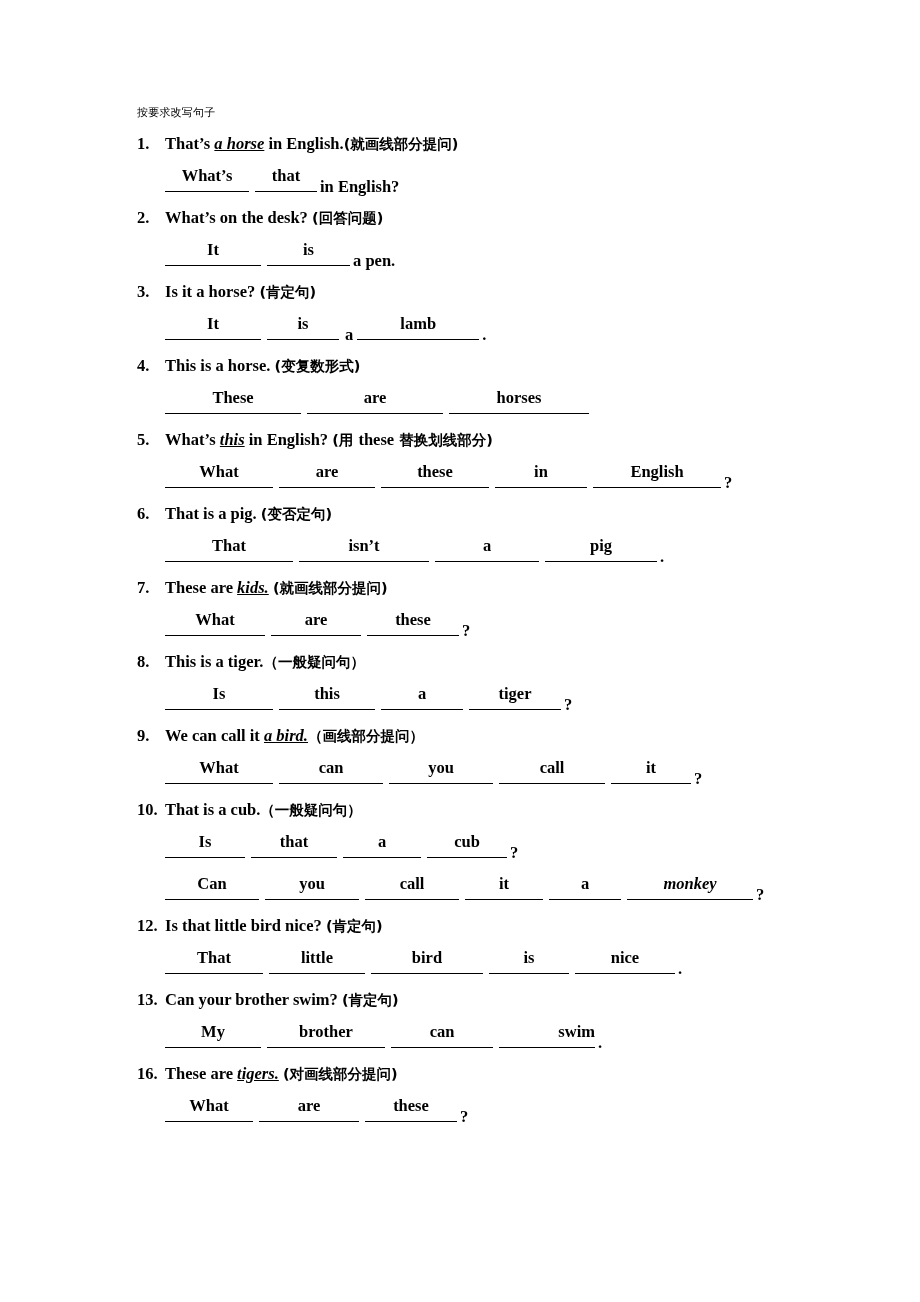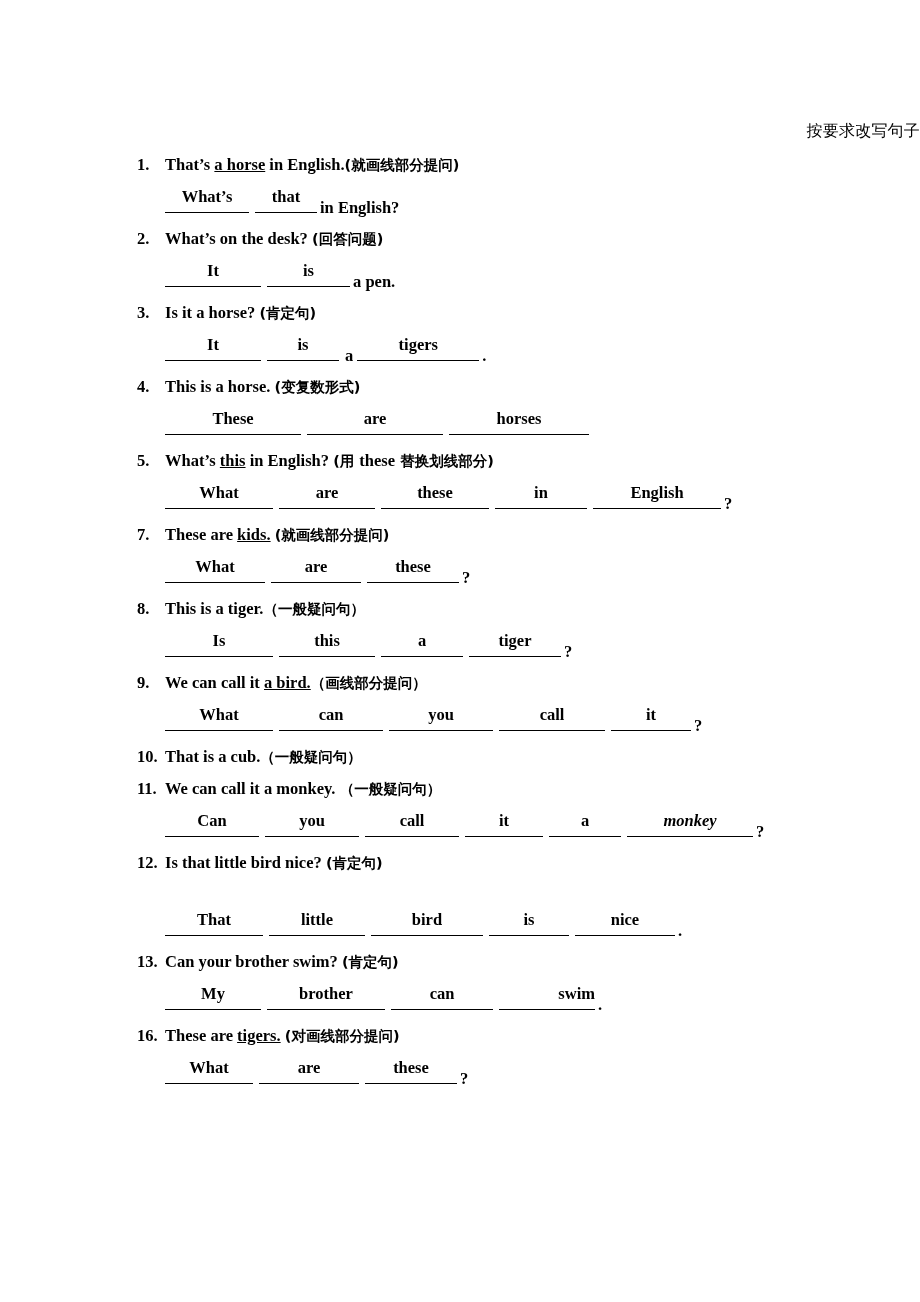--- a/index.html
+++ b/index.html
@@ -19,27 +19,26 @@
   .page {
     position: relative;
     width: 920px;
     height: 1302px;
     box-sizing: border-box;
     padding: 105px 0 0 0;
   }
 
   
   .doc-title {
-    margin: 14px 0 7px 137px;
-    font-size: 16px;
+    margin: 0 0 7px 137px;
+    font-size: 11px;
     font-weight: normal;
     font-family: "DejaVu Sans", "Liberation Sans", sans-serif;
     line-height: 1.45;
     letter-spacing: 0.2px;
-    text-align: right;
   }
 
   
   .ex-list {
     margin: 0;
     padding: 0;
     list-style: none;
   }
   .ex-item {
     margin: 0 0 0 0;
@@ -54,21 +53,21 @@
     line-height: 31px;
     white-space: nowrap;
   }
   .num {
     display: inline-block;
     width: 28px;
     text-align: left;
     font-weight: bold;
   }
   .sentence { font-weight: bold; }
-  .u { text-decoration: underline; text-underline-offset: 1px; }
+  .u { text-decoration: underline; text-underline-offset: 1px; font-style: italic; }
   .hint {
     font-weight: bold;
     font-family: "DejaVu Sans", "Liberation Sans", sans-serif;
     font-size: 14.5px;
   }
   .hint-en {
     font-family: "Liberation Serif", serif;
     font-weight: bold;
     font-size: 16.5px;
   }
@@ -113,52 +112,56 @@
       <li class="ex-item">
         <div class="prompt"><span class="num">1.</span><span class="sentence"><span>That’s </span><span class="u">a horse</span><span> in English.</span></span><span class="hint">(就画线部分提问)</span></div>
         <div class="answer"><span class="blank" style="width: 84px;">What’s</span><span class="blank" style="width: 62px;">that</span><span class="tail">in English?</span></div>
       </li>
       <li class="ex-item">
         <div class="prompt"><span class="num">2.</span><span class="sentence"><span>What’s on the desk? </span></span><span class="hint">(回答问题)</span></div>
         <div class="answer"><span class="blank" style="width: 96px;">It</span><span class="blank" style="width: 83px;">is</span><span class="tail">a pen.</span></div>
       </li>
       <li class="ex-item">
         <div class="prompt"><span class="num">3.</span><span class="sentence"><span>Is it a horse? </span></span><span class="hint">(肯定句)</span></div>
-        <div class="answer"><span class="blank" style="width: 96px;">It</span><span class="blank" style="width: 72px;">is</span><span class="plain">a</span><span class="blank" style="width: 122px;">tigers</span><span class="tail">.</span></div>
+        <div class="answer"><span class="blank" style="width: 96px;">It</span><span class="blank" style="width: 72px;">is</span><span class="plain">a</span><span class="blank" style="width: 122px;">lamb</span><span class="tail">.</span></div>
       </li>
       <li class="ex-item">
         <div class="prompt"><span class="num">4.</span><span class="sentence"><span>This is a horse. </span></span><span class="hint">(变复数形式)</span></div>
         <div class="answer"><span class="blank" style="width: 136px;">These</span><span class="blank" style="width: 136px;">are</span><span class="blank" style="width: 140px;">horses</span></div>
       </li>
       <li class="ex-item">
         <div class="prompt"><span class="num">5.</span><span class="sentence"><span>What’s </span><span class="u">this</span><span> in English? </span></span><span class="hint">(用 </span><span class="hint-en">these</span><span class="hint"> 替换划线部分)</span></div>
         <div class="answer"><span class="blank" style="width: 108px;">What</span><span class="blank" style="width: 96px;">are</span><span class="blank" style="width: 108px;">these</span><span class="blank" style="width: 92px;">in</span><span class="blank" style="width: 128px;">English</span><span class="tail">?</span></div>
+      </li>
+      <li class="ex-item">
+        <div class="prompt"><span class="num">6.</span><span class="sentence"><span>That is a pig. </span></span><span class="hint">(变否定句)</span></div>
+        <div class="answer"><span class="blank" style="width: 128px;">That</span><span class="blank" style="width: 130px;">isn’t</span><span class="blank" style="width: 104px;">a</span><span class="blank" style="width: 112px;">pig</span><span class="tail">.</span></div>
       </li>
       <li class="ex-item">
         <div class="prompt"><span class="num">7.</span><span class="sentence"><span>These are </span><span class="u">kids.</span><span> </span></span><span class="hint">(就画线部分提问)</span></div>
         <div class="answer"><span class="blank" style="width: 100px;">What</span><span class="blank" style="width: 90px;">are</span><span class="blank" style="width: 92px;">these</span><span class="tail">?</span></div>
       </li>
       <li class="ex-item">
         <div class="prompt"><span class="num">8.</span><span class="sentence"><span>This is a tiger.</span></span><span class="hint">（一般疑问句）</span></div>
         <div class="answer"><span class="blank" style="width: 108px;">Is</span><span class="blank" style="width: 96px;">this</span><span class="blank" style="width: 82px;">a</span><span class="blank" style="width: 92px; text-align: center;">tiger</span><span class="tail">?</span></div>
       </li>
       <li class="ex-item">
         <div class="prompt"><span class="num">9.</span><span class="sentence"><span>We can call it </span><span class="u">a bird.</span></span><span class="hint">（画线部分提问）</span></div>
         <div class="answer"><span class="blank" style="width: 108px;">What</span><span class="blank" style="width: 104px;">can</span><span class="blank" style="width: 104px;">you</span><span class="blank" style="width: 106px;">call</span><span class="blank" style="width: 80px;">it</span><span class="tail">?</span></div>
       </li>
       <li class="ex-item">
         <div class="prompt"><span class="num">10.</span><span class="sentence"><span>That is a cub.</span></span><span class="hint">（一般疑问句）</span></div>
+        <div class="answer"><span class="blank" style="width: 80px;">Is</span><span class="blank" style="width: 86px;">that</span><span class="blank" style="width: 78px;">a</span><span class="blank" style="width: 80px;">cub</span><span class="tail">?</span></div>
       </li>
       <li class="ex-item">
-        <div class="prompt"><span class="num">11.</span><span class="sentence"><span>We can call it a monkey. </span></span><span class="hint">（一般疑问句）</span></div>
         <div class="answer"><span class="blank" style="width: 94px;">Can</span><span class="blank" style="width: 94px;">you</span><span class="blank" style="width: 94px;">call</span><span class="blank" style="width: 78px;">it</span><span class="blank" style="width: 72px;">a</span><span class="blank" style="width: 126px; font-style: italic;">monkey</span><span class="tail">?</span></div>
       </li>
       <li class="ex-item">
         <div class="prompt"><span class="num">12.</span><span class="sentence"><span>Is that little bird nice? </span></span><span class="hint">(肯定句)</span></div>
-        <div class="answer"><span class="blank" style="width: 98px;">That</span><span class="blank" style="width: 96px;">little</span><span class="blank" style="width: 112px; margin-top: 25px;">bird</span><span class="blank" style="width: 80px;">is</span><span class="blank" style="width: 100px;">nice</span><span class="tail">.</span></div>
+        <div class="answer"><span class="blank" style="width: 98px;">That</span><span class="blank" style="width: 96px;">little</span><span class="blank" style="width: 112px;">bird</span><span class="blank" style="width: 80px;">is</span><span class="blank" style="width: 100px;">nice</span><span class="tail">.</span></div>
       </li>
       <li class="ex-item">
         <div class="prompt"><span class="num">13.</span><span class="sentence"><span>Can your brother swim? </span></span><span class="hint">(肯定句)</span></div>
         <div class="answer"><span class="blank" style="width: 96px;">My</span><span class="blank" style="width: 118px;">brother</span><span class="blank" style="width: 102px;">can</span><span class="blank" style="width: 96px; text-align: right;">swim</span><span class="tail">.</span></div>
       </li>
       <li class="ex-item">
         <div class="prompt"><span class="num">16.</span><span class="sentence"><span>These are </span><span class="u">tigers.</span><span> </span></span><span class="hint">(对画线部分提问)</span></div>
         <div class="answer"><span class="blank" style="width: 88px;">What</span><span class="blank" style="width: 100px;">are</span><span class="blank" style="width: 92px;">these</span><span class="tail">?</span></div>
       </li>
     </ol>

